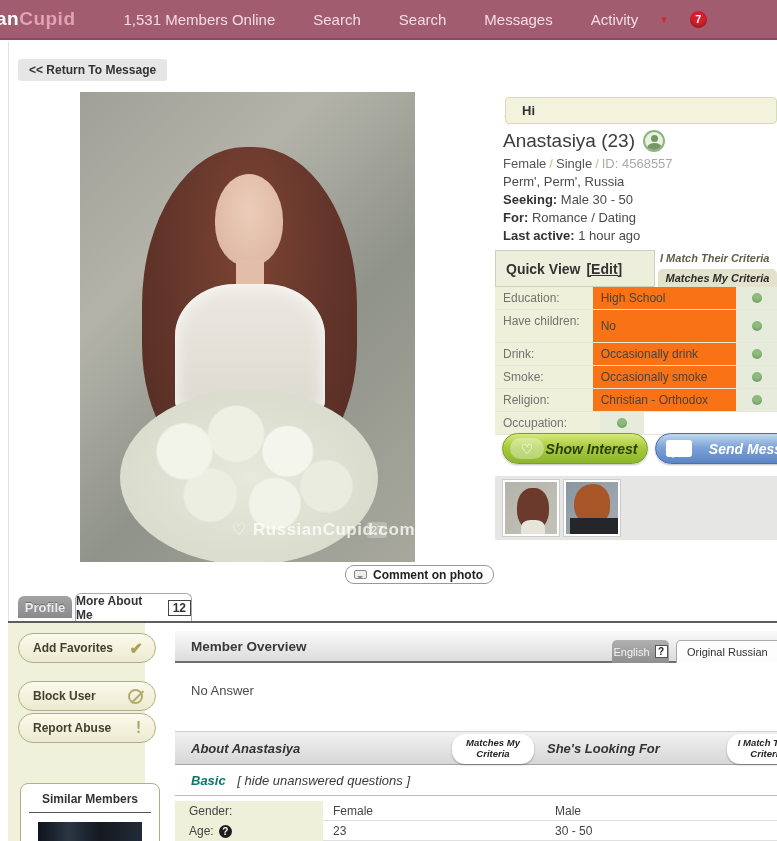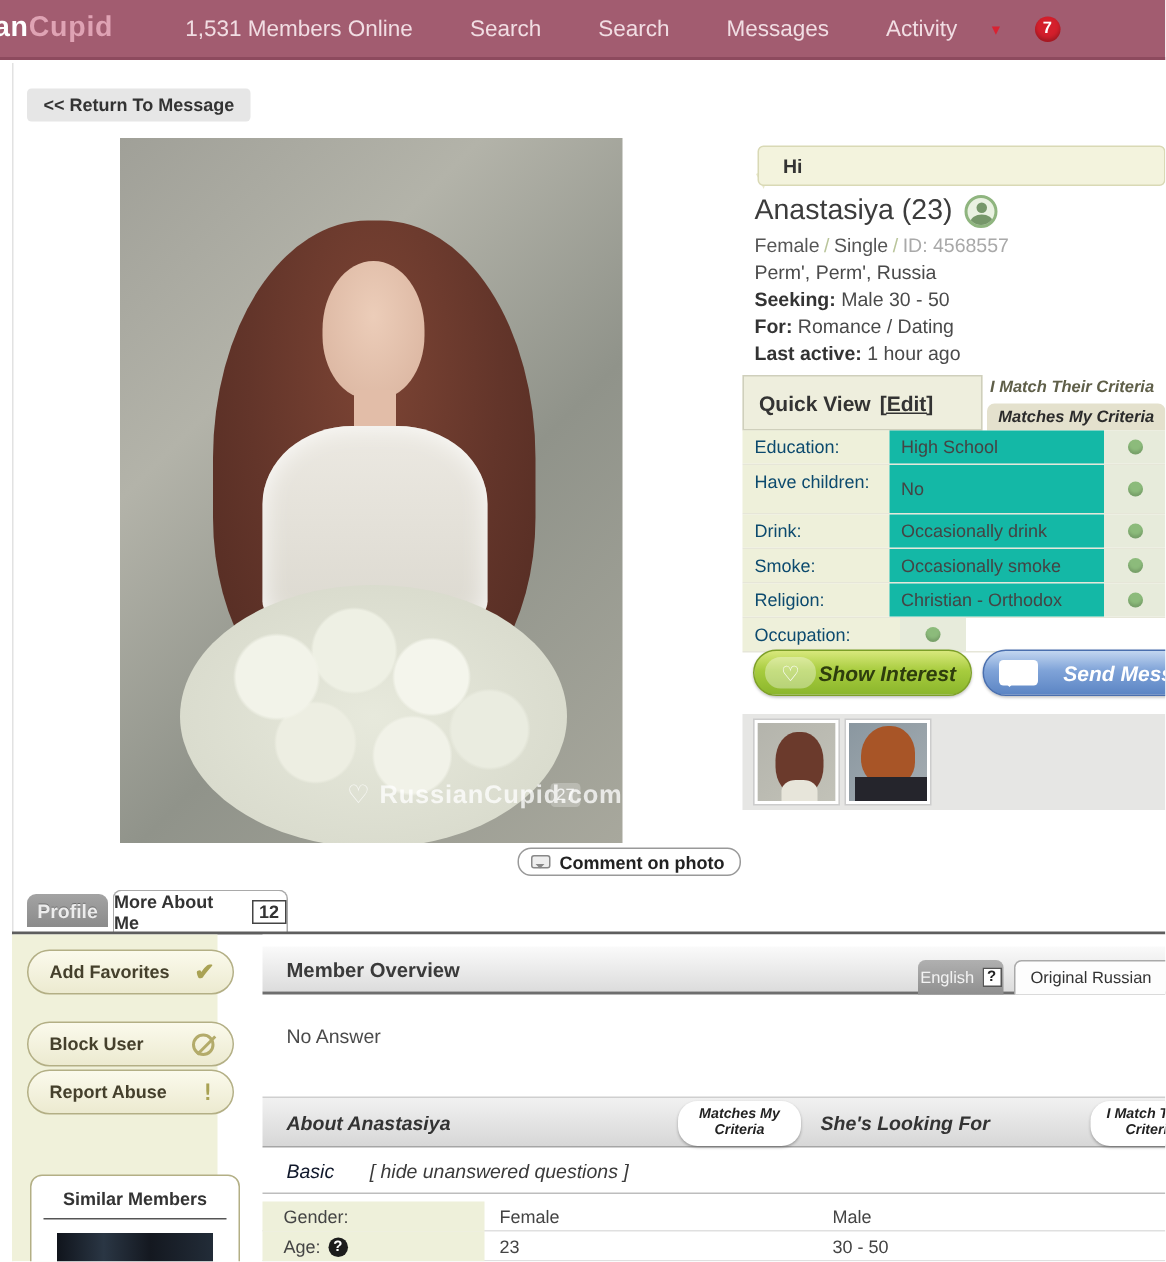--- a/index.html
+++ b/index.html
@@ -88,22 +88,22 @@
     background:#eeeedd; border:1px solid #cfcfbc; display:flex; align-items:center; padding-left:10px;
     font-size:14px; font-weight:bold; color:#333; gap:6px; }
   .qv-edit { text-decoration:underline; color:#333; cursor:pointer; }
   .qv-tab-top { position:absolute; left:660px; top:252px; width:117px; font-size:11px; font-style:italic;
     font-weight:bold; color:#5f5f49; }
   .qv-tab-bottom { position:absolute; left:658px; top:269px; width:119px; height:18px;
     background:#e4e1cd; border-radius:5px 5px 0 0; font-size:11px; font-style:italic; font-weight:bold;
     color:#2b2b2b; display:flex; align-items:center; justify-content:center; }
   .qv-table { position:absolute; left:495px; top:287px; width:282px; }
   .qv-row { display:flex; border-bottom:1px solid #e6e6d8; }
-  .qv-label { width:105px; background:#eef0da; font-size:12px; color:#0c4a6e; padding:4px 4px 4px 8px; }
-  .qv-value { width:155px; background:#14b8a6; font-size:12px; color:#444; padding:4px 4px 4px 8px; display:flex; align-items:center; }
+  .qv-label { width:105px; background:#eef0da; font-size:12px; color:#737373; padding:4px 4px 4px 8px; }
+  .qv-value { width:155px; background:#f97316; font-size:12px; color:#444; padding:4px 4px 4px 8px; display:flex; align-items:center; }
   .qv-dot-cell { width:44px; background:#e7ebdb; display:flex; align-items:center; justify-content:center; }
   .dot { width:10px; height:10px; border-radius:50%; background:#8cbb7b; box-shadow:inset 0 -2px 2px rgba(0,0,0,.15); }
   
   .btn-interest { position:absolute; left:502px; top:433px; width:146px; height:31px; border-radius:16px;
     background:linear-gradient(180deg,#d8e87c 0%,#a7cc3e 45%,#8bb62c 100%); border:1px solid #7d9f28;
     display:flex; align-items:center; cursor:pointer; box-shadow:0 1px 2px rgba(0,0,0,.25); }
   .btn-interest .ic { width:34px; height:21px; margin-left:7px; border-radius:12px;
     background:rgba(255,255,255,.35); color:#fff; font-size:14px; display:flex; align-items:center; justify-content:center; }
   .btn-interest .tx { flex:1; text-align:center; font-size:14px; font-weight:bold; font-style:italic; color:#2e3d0d; padding-right:8px; }
   .btn-message { position:absolute; left:655px; top:433px; width:175px; height:31px; border-radius:16px;
@@ -164,21 +164,21 @@
   .about-bar { position:absolute; left:0; top:108px; width:602px; height:34px;
     background:linear-gradient(180deg,#f1f1f1,#d7d7d7); border-top:1px solid #cfcfcf; border-bottom:1px solid #a5a5a5; }
   .about-left { position:absolute; left:16px; top:9px; font-size:13px; font-weight:bold; font-style:italic; color:#333; }
   .about-right { position:absolute; left:372px; top:9px; font-size:13px; font-weight:bold; font-style:italic; color:#333; }
   .crit-badge { position:absolute; top:2px; width:82px; height:30px; background:#fff; border-radius:13px;
     box-shadow:0 1px 2px rgba(0,0,0,.3); font-size:9.5px; font-weight:bold; font-style:italic; color:#222;
     display:flex; align-items:center; justify-content:center; text-align:center; line-height:1.15; padding:0 6px; }
   .crit-badge.left { left:277px; }
   .crit-badge.right { left:552px; width:80px; }
   .basic-head { position:absolute; left:16px; top:150px; font-size:13px; color:#333; }
-  .basic-head .bt { font-weight:normal; font-style:italic; color:#0f172a; margin-right:20px; }
+  .basic-head .bt { font-weight:bold; font-style:italic; color:#0f766e; margin-right:8px; }
   .basic-head .bh { font-style:italic; color:#3a3a3a; cursor:pointer; }
   .basic-rule { position:absolute; left:0; top:172px; width:602px; height:1px; background:#bdbdbd; }
   .b-row { position:absolute; left:0; width:602px; height:20px; border-bottom:1px solid #e0e0e0; }
   .b-label { position:absolute; left:0; top:0; width:148px; height:20px; background:#eef0da;
     font-size:12px; color:#444; display:flex; align-items:center; padding-left:14px; gap:5px; }
   .b-her { position:absolute; left:158px; top:2.5px; font-size:12px; color:#444; }
   .b-dot { position:absolute; left:350px; top:5px; }
   .b-look { position:absolute; left:380px; top:2.5px; font-size:12px; color:#444; }
   .q-ico { width:13px; height:13px; border-radius:50%; background:#1c1c1c; color:#fff; font-size:10px; font-weight:bold;
     display:flex; align-items:center; justify-content:center; cursor:pointer; }

